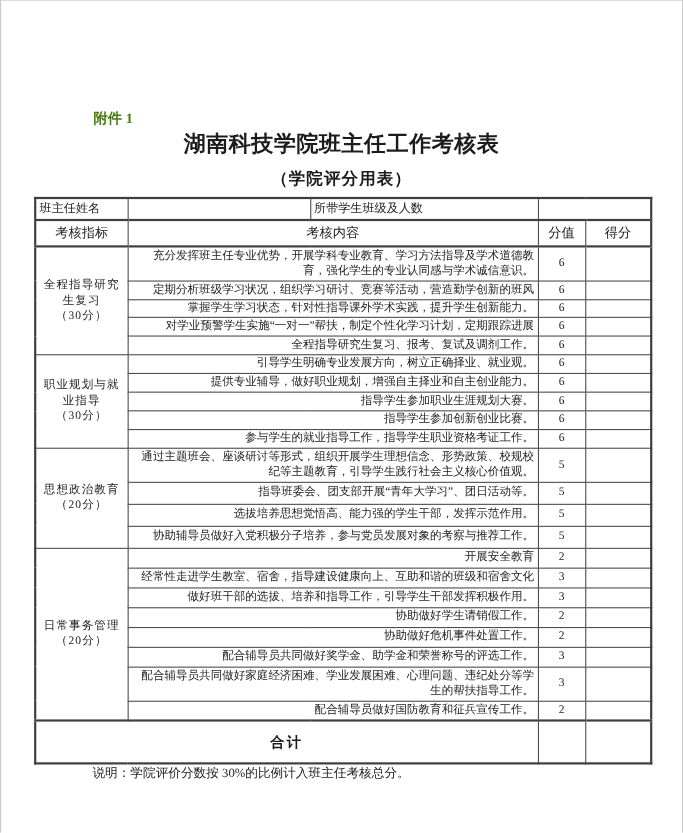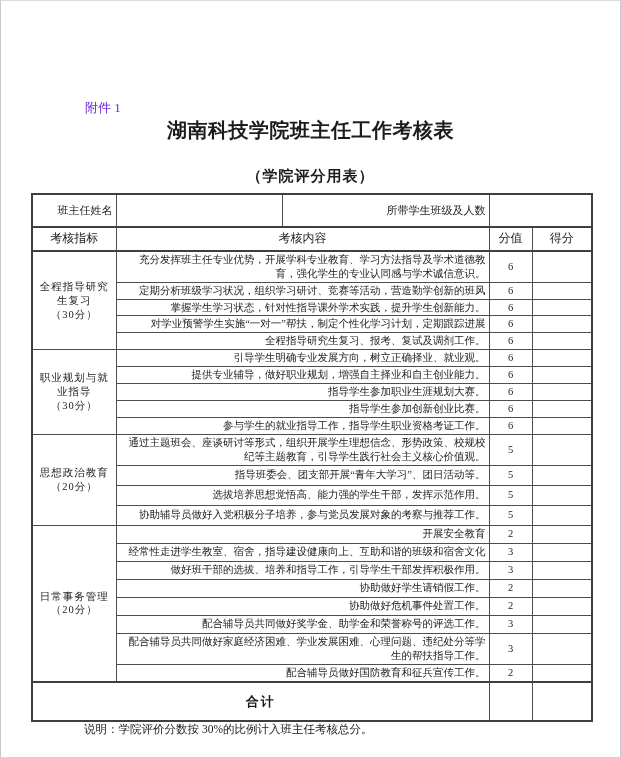--- a/index.html
+++ b/index.html
@@ -15,52 +15,53 @@
     width:621px; height:757px;
     background:#ffffff;
     border-left:1px solid #c9c9c9;
     border-right:1px solid #c9c9c9;
     border-top:1px solid #dcdcdc;
     padding-top:98px;
   }
   .attachment {
     margin-left:84px;
     font-size:13px;
-    color:#6d28d9;
+    color:#4d7c0f;
+    font-weight:bold;
   }
   .doc-title {
     margin-top:0;
     text-align:center;
     font-size:20px;
     font-weight:bold;
     letter-spacing:0.5px;
   }
   .doc-subtitle {
-    margin-top:23px;
+    margin-top:9px;
     text-align:center;
     font-size:15px;
     font-weight:bold;
     letter-spacing:1px;
   }
   table.assess {
     margin:7px 0 0 30px;
     width:560px;
     border-collapse:collapse;
     table-layout:fixed;
     border:2px solid #3f3f3f;
   }
   table.assess td {
     border:1px solid #4e4e4e;
     font-size:10.5px;
     line-height:1.32;
     padding:1px 3px;
     vertical-align:middle;
     word-break:break-all;
   }
-  tr.info-row td { height:33px; font-size:11px; text-align:right; }
+  tr.info-row td { height:20px; font-size:11px; text-align:left; }
   tr.head-row td {
     height:24px;
     font-size:12px;
     text-align:center;
     border-top:2px solid #3f3f3f;
     border-bottom:2px solid #3f3f3f;
   }
   td.indicator-cell {
     text-align:center;
     letter-spacing:1px;

